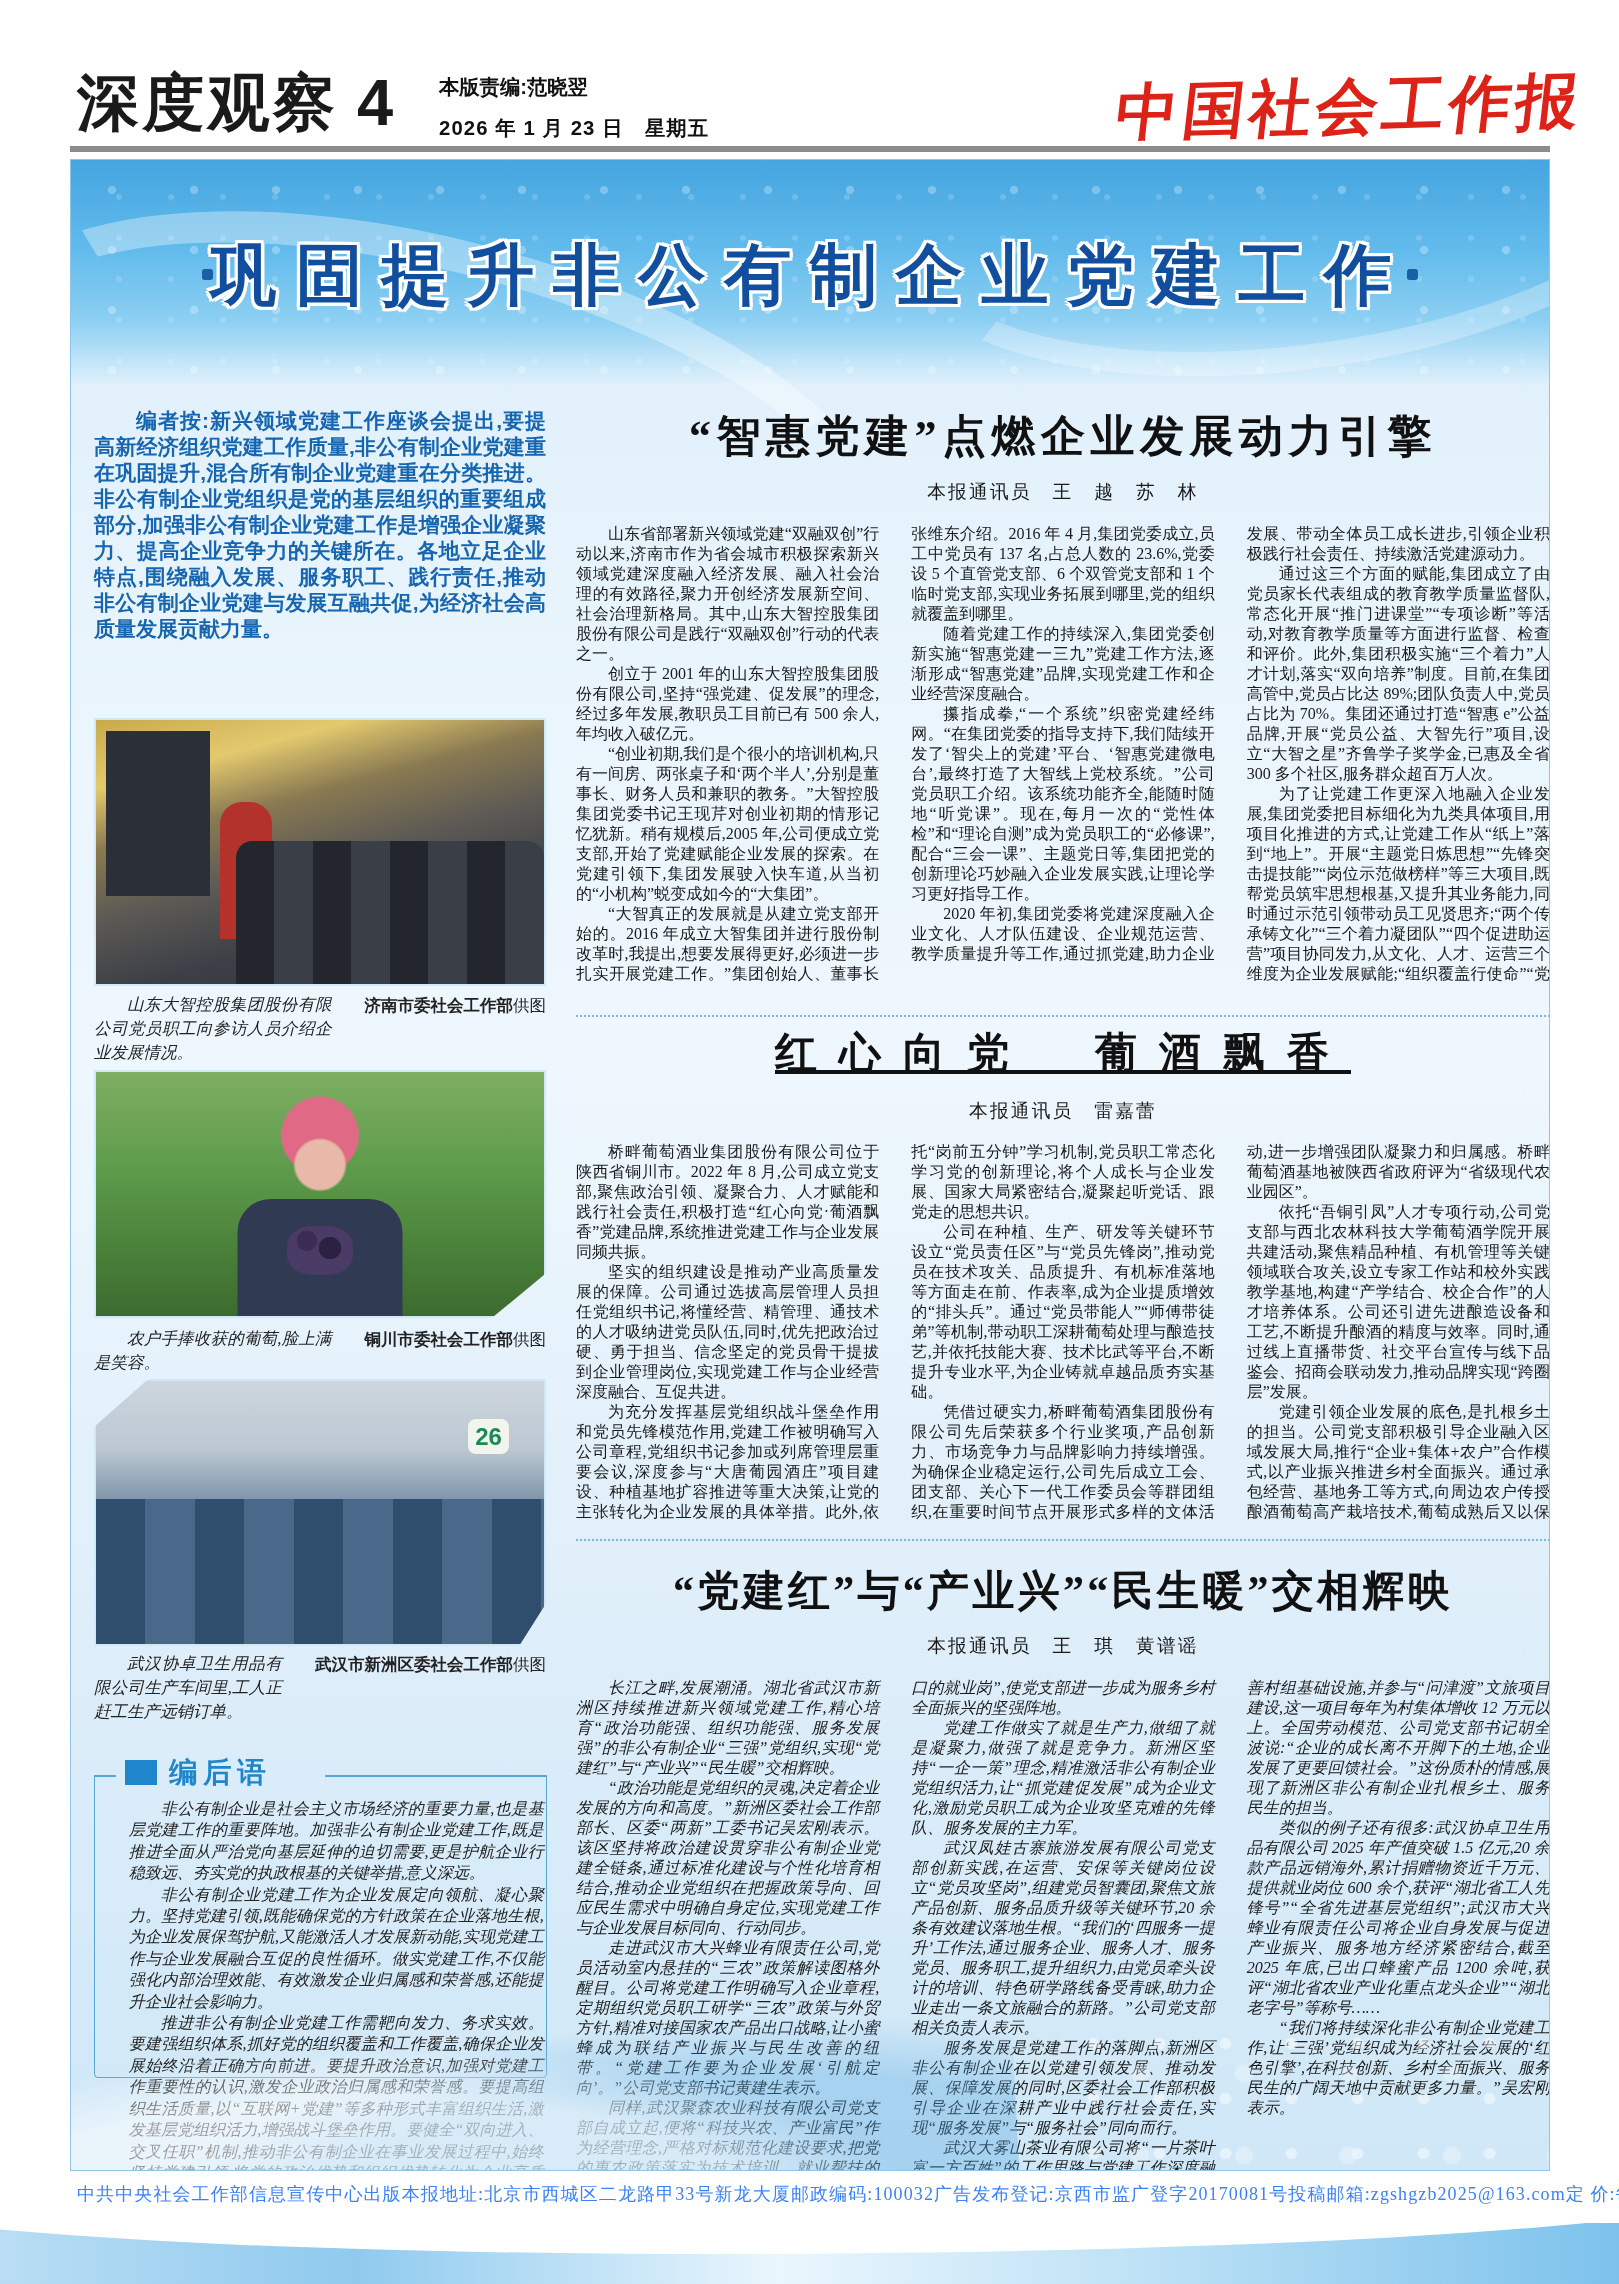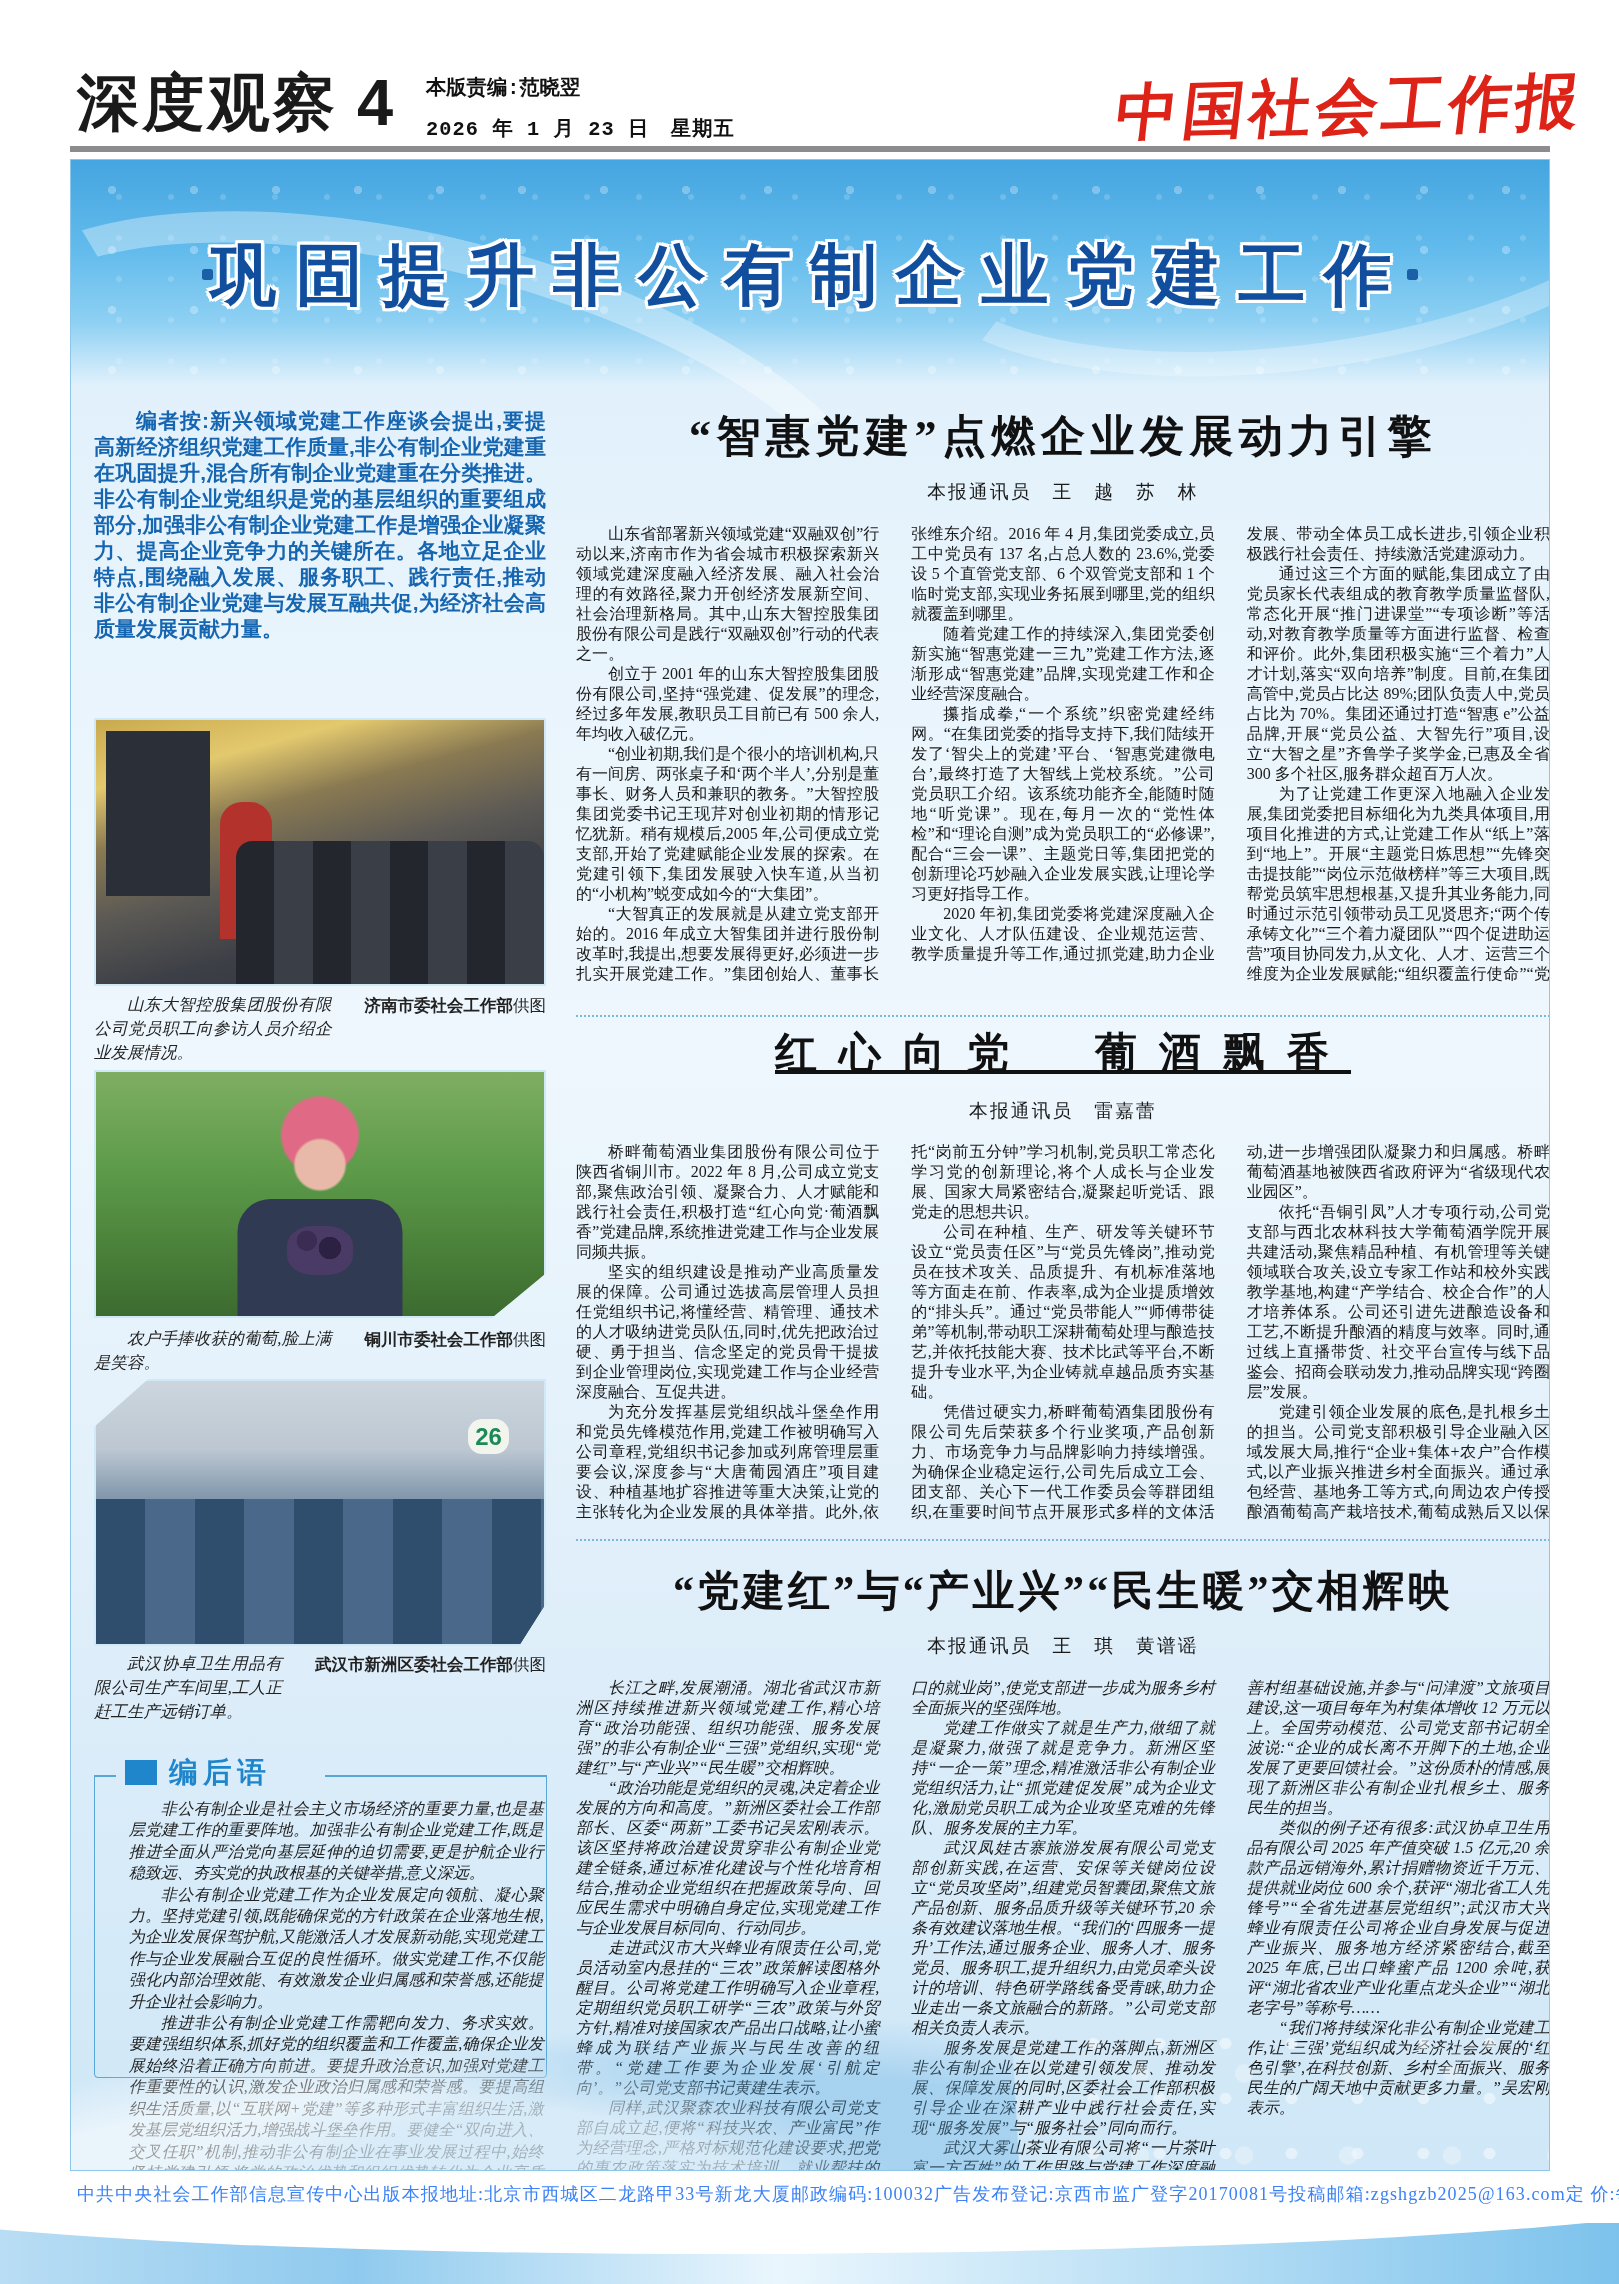--- a/index.html
+++ b/index.html
@@ -7,21 +7,21 @@
   body { width:1620px; height:2284px; position:relative; overflow:hidden;
          font-family:"Liberation Serif","DejaVu Serif",serif; }
 
   
   .masthead-row { position:absolute; left:0; top:0; width:1620px; height:149px; }
   .section-block { position:absolute; left:77px; top:70px; display:flex; align-items:flex-start; }
   .section-title { font-family:"Liberation Sans","DejaVu Sans",sans-serif; font-weight:900;
                    font-size:62px; color:#1a1a1a; letter-spacing:3.3px; line-height:66px;}
   .page-num { font-family:"Liberation Sans","DejaVu Sans",sans-serif; font-weight:700;
               font-size:65px; color:#1a1a1a; margin-left:18.7px; line-height:66px;}
-  .edition-info { margin-left:33px; padding-top:3.3px; font-family:Liberation Mono, monospace; }
+  .edition-info { margin-left:46px; padding-top:3.3px; font-family:Liberation Sans, sans-serif; }
   .edition-info .line1 { font-size:20.3px; font-weight:700; color:#111; }
   .edition-info .line2 { font-size:20.3px; font-weight:700; color:#111; margin-top:13px; letter-spacing:1.1px;}
   .masthead { position:absolute; right:38px; top:65px; font-size:62px; font-weight:900;
               color:#dd2318; letter-spacing:4.4px; transform:skewX(-8deg) rotate(-1.5deg);
               font-family:"Liberation Serif","DejaVu Serif",serif; }
   .top-rule { position:absolute; left:70px; top:146px; width:1480px; height:5.5px; background:#8c8c8e; }
 
   
   .frame { position:absolute; left:70px; top:159px; width:1480px; height:2012px;
            border:1.6px solid #8cc6ea; overflow:hidden;
@@ -69,21 +69,21 @@
   .photo2 .grapes { position:absolute; left:50%; top:63%; width:66px; height:49px; transform:translateX(-50%);
       background:radial-gradient(circle at 30% 30%,#3a2c52 10px,transparent 10.4px),
                  radial-gradient(circle at 65% 45%,#2c2142 11px,transparent 11.5px),#4a3a66; border-radius:40%; }
   .photo3 { top:1219px; height:267px; clip-path:polygon(12% 0,100% 0,100% 84%,94% 100%,0 100%,0 18%);
       background:linear-gradient(180deg,#cdd6de 0%,#bcc7d2 26%,#8fa3b5 40%,#5a748e 58%,#3c5a78 78%,#2e4a66 100%); }
   .photo3 .rows { position:absolute; left:0; bottom:0; width:100%; height:55%;
       background:repeating-linear-gradient(90deg,#2f4e6e 0 49px,#49688a 49px 99px),
                  linear-gradient(180deg,rgba(255,255,255,.25),rgba(0,0,0,.18)); }
   .photo3 .sign { position:absolute; right:35px; top:38px; width:41px; height:35px; background:#f2f4ee;
       color:#1d8a55; font-family:"Liberation Sans","DejaVu Sans",sans-serif; font-weight:700;
-      font-size:24px; text-align:center; line-height:35px; border-radius:14px; }
+      font-size:24px; text-align:center; line-height:35px; border-radius:8px; }
 
   .caption { position:absolute; left:23px; width:452px; font-size:16.5px; line-height:24px;
       color:#222; font-style:italic; text-align:justify; text-indent:2em; }
   .caption .credit { float:right; font-style:normal; }
   .caption .credit b { font-family:"Liberation Sans","DejaVu Sans",sans-serif; font-weight:700; }
   .cap1 { top:833px; } .cap2 { top:1167px; } .cap3 { top:1492px; }
 
   
   .afterword { position:absolute; left:23px; top:1593px; width:453px; height:327px;padding-left:36px; }
   .afterword .box { position:absolute; left:0; top:22px; width:100%; height:303px;

